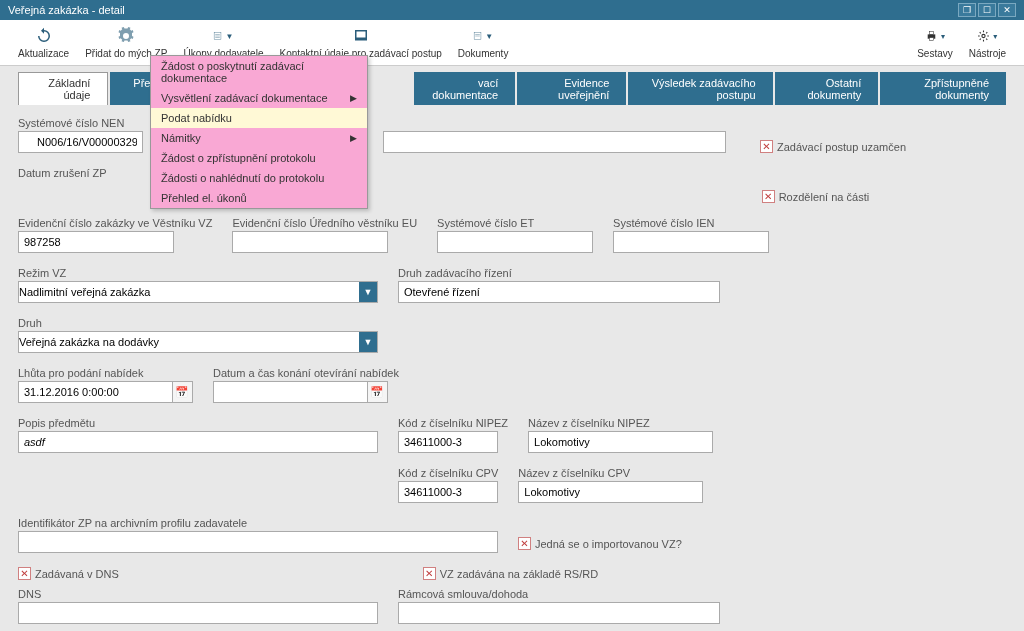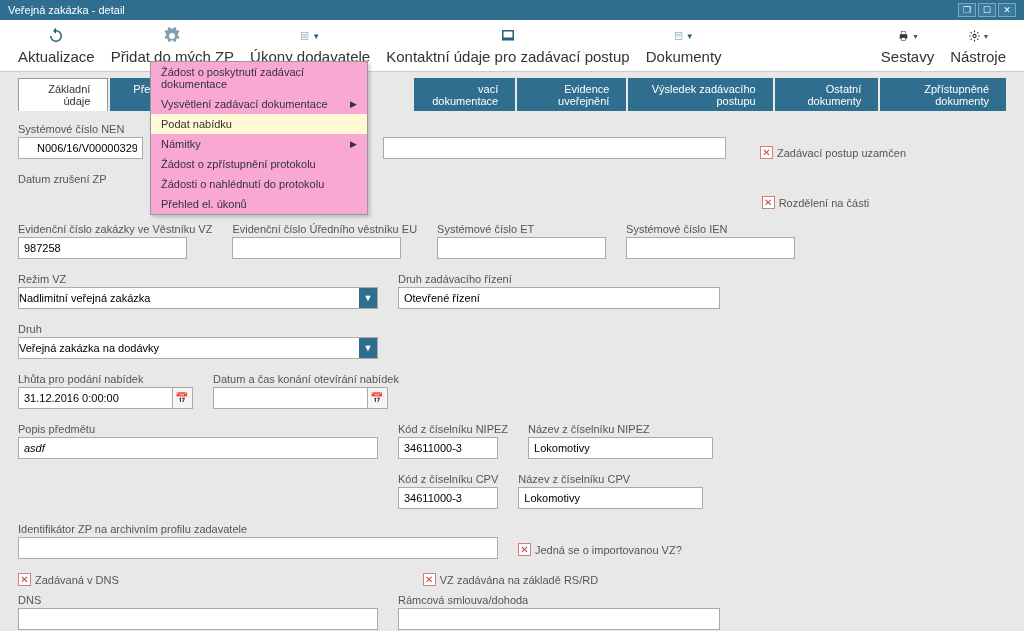--- a/index.html
+++ b/index.html
@@ -40,21 +40,21 @@
     .toolbar-item {
       display: flex;
       flex-direction: column;
       align-items: center;
       padding: 0 8px;
       cursor: pointer;
       color: #2a5d7a;
       position: relative;
     }
     .toolbar-icon { width: 20px; height: 20px; margin-bottom: 2px; display:flex;align-items:center;justify-content:center;}
-    .toolbar-label { font-size: 15px; color: #333; }
+    .toolbar-label { font-size: 10px; color: #333; }
     .toolbar-dropdown-arrow { font-size: 8px; color: #2a5d7a; margin-left: 3px;}
     .toolbar-spacer { flex: 1; }
     .tabs {
       padding: 6px 18px 0 18px;
       display: flex;
       gap: 2px;
     }
     .tab {
       background: #2f6e8f;
       color: #fff;
@@ -98,21 +98,21 @@
     .form-group { display: flex; flex-direction: column; }
     .form-label { font-size: 11px; color: #555; margin-bottom: 2px; }
     .form-input {
       border: 1px solid #aaa;
       padding: 3px 5px;
       font-size: 11px;
       height: 22px;
       background: #fff;
     }
     .form-input.w-sm { width: 125px; padding-left: 18px; }
-    .form-input.w-md { width: 169px; }
+    .form-input.w-md { width: 156px; }
     .form-input.w-lg { width: 360px; font-style: italic; }
     .form-input.w-200 { width: 185px; }
     .form-select {
       border: 1px solid #aaa;
       background: #fff;
       height: 22px;
       display: flex;
       align-items: center;
       justify-content: space-between;
     }

